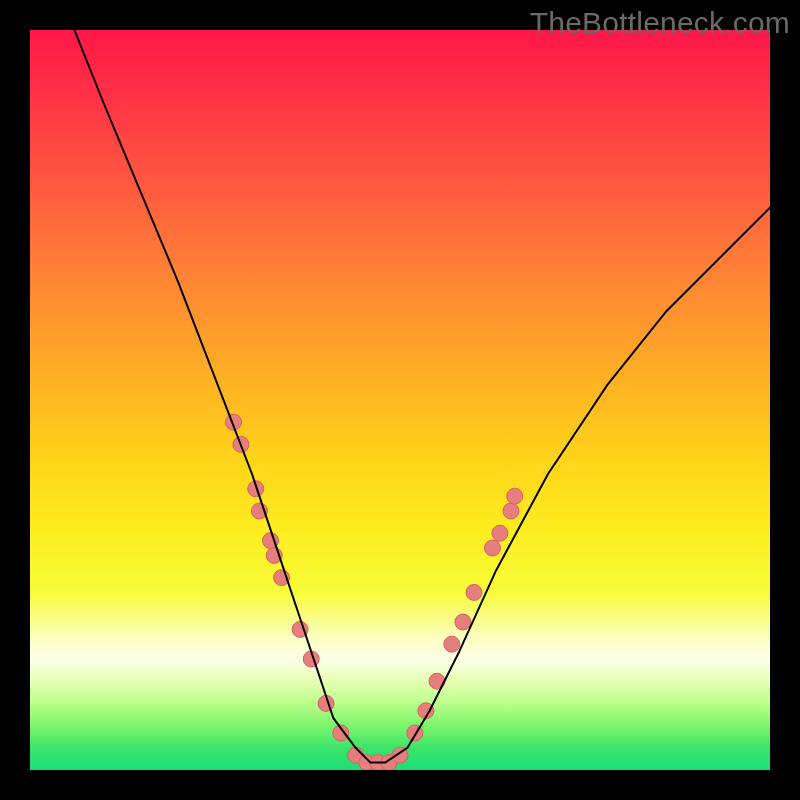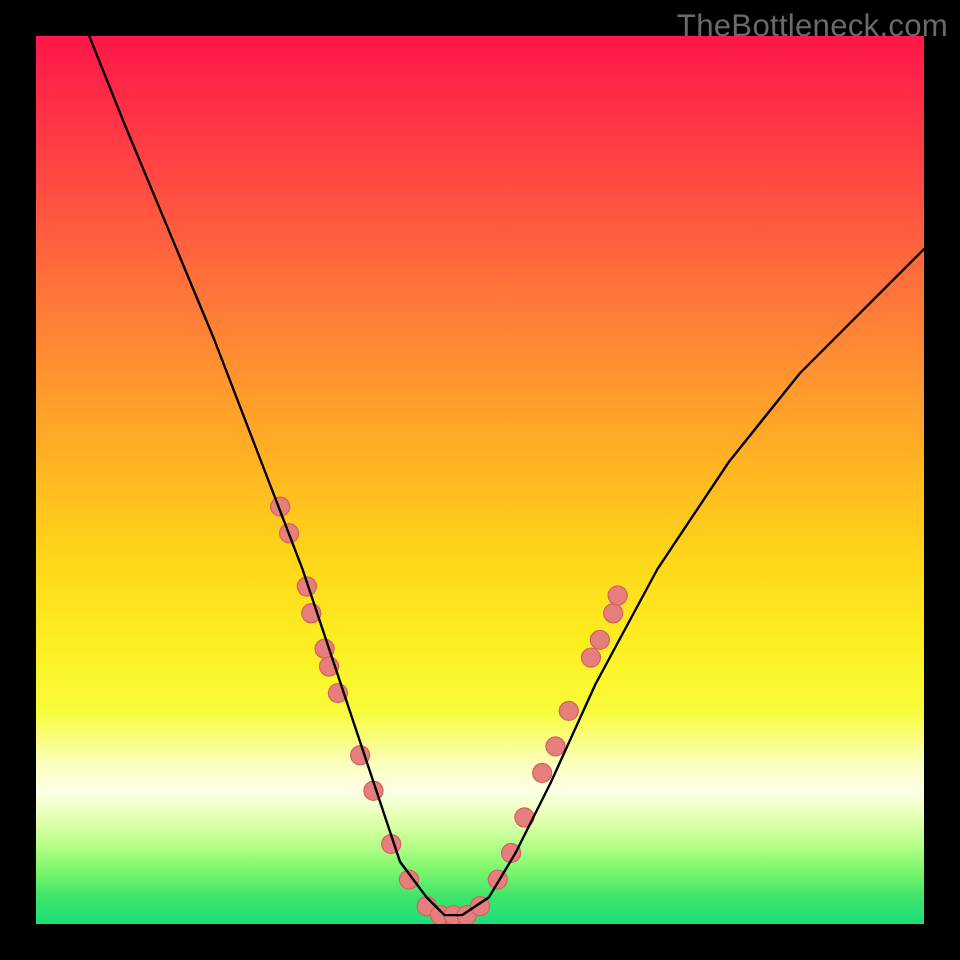--- a/index.html
+++ b/index.html
@@ -43,21 +43,21 @@
       #7cf66b 94%,
       #3de46a 97%,
       #1adf7a 100%
     );
   }
   .watermark {
     position: absolute;
     top: 6px;
     right: 10px;
     color: #6a6a6a;
-    font-size: 26px;
+    font-size: 30px;
     letter-spacing: 0.2px;
     user-select: none;
     pointer-events: none;
   }
   svg.curve {
     position: absolute;
     left: 0;
     top: 0;
     width: 740px;
     height: 740px;

